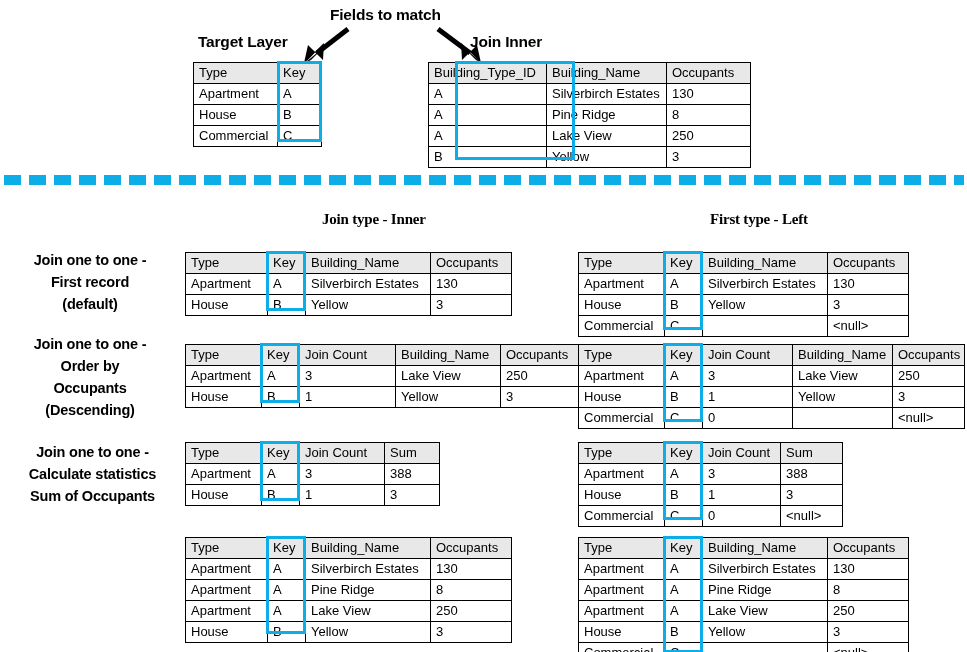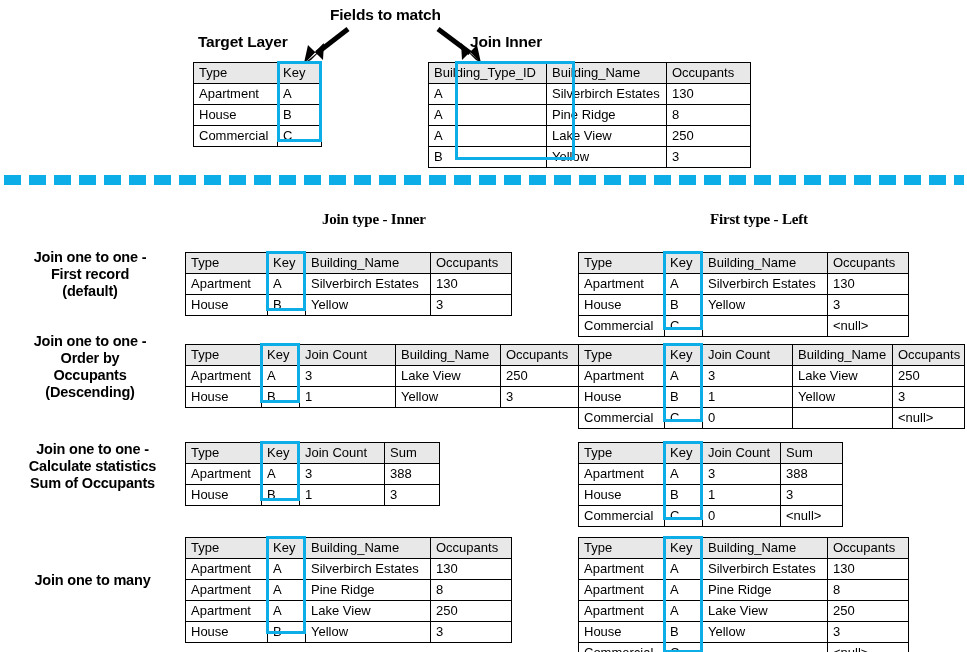--- a/index.html
+++ b/index.html
@@ -29,21 +29,21 @@
     color: #000000;
     white-space: nowrap;
     letter-spacing: -0.2px;
   }
   .hd-top    { font-size: 15.5px; }
   .hd-sect   { font-size: 15px; font-family: Liberation Serif, serif; }
   .row-label {
     position: absolute;
     font-weight: bold;
     font-size: 14.5px;
-    line-height: 17px;
+    line-height: 22px;
     text-align: center;
     color: #000000;
     white-space: pre-line;
     letter-spacing: -0.2px;
   }
   
   .divider {
     position: absolute;
     left: 4px;
     top: 175px;
@@ -186,21 +186,20 @@
   <div class="row-label" style="left:5px; top:249px; width:170px;">Join one to one -
 First record
 (default)</div>
   <div class="row-label" style="left:5px; top:333px; width:170px;">Join one to one -
 Order by
 Occupants
 (Descending)</div>
   <div class="row-label" style="left:5px; top:441px; width:175px;">Join one to one -
 Calculate statistics
 Sum of Occupants</div>
-  <div class="row-label" style="left:5px; top:572px; width:175px;">Join one to many</div>
 
   <table class="tbl" style="left:185px; top:252px; width:326px;">
     <colgroup>
         <col style="width:82px">
         <col style="width:38px">
         <col style="width:125px">
         <col style="width:81px">
       </colgroup>
     <thead>
         <tr>

